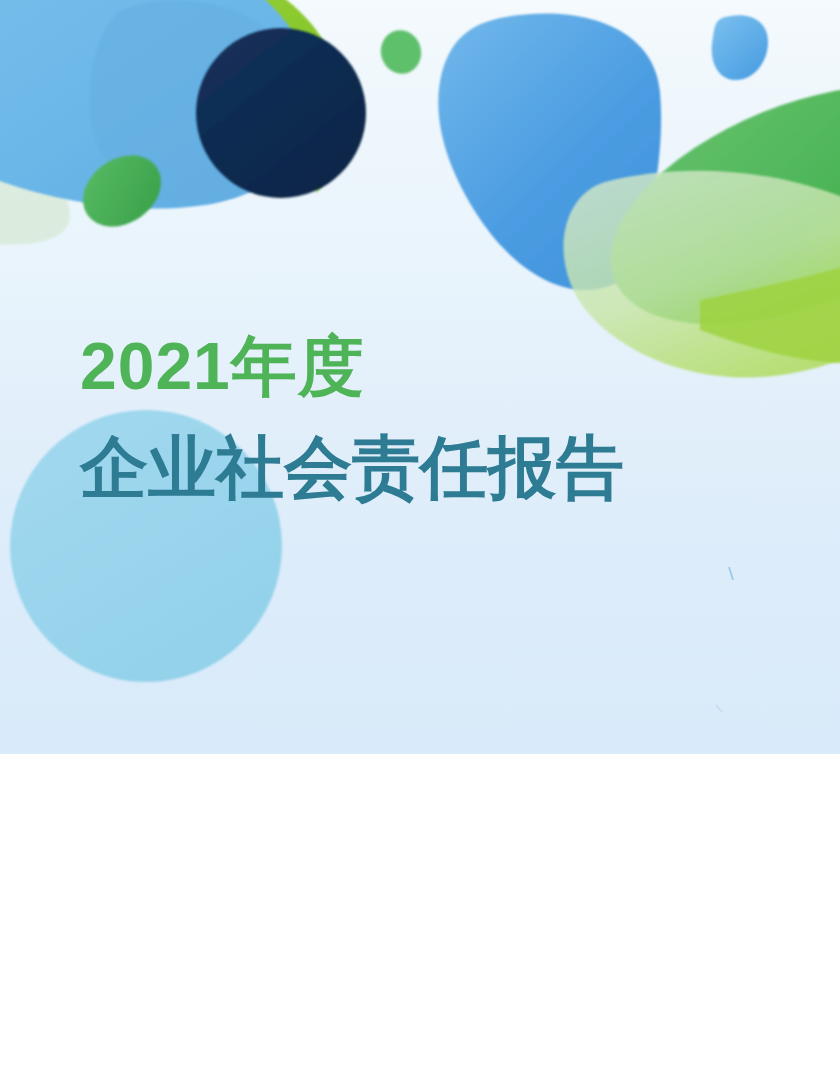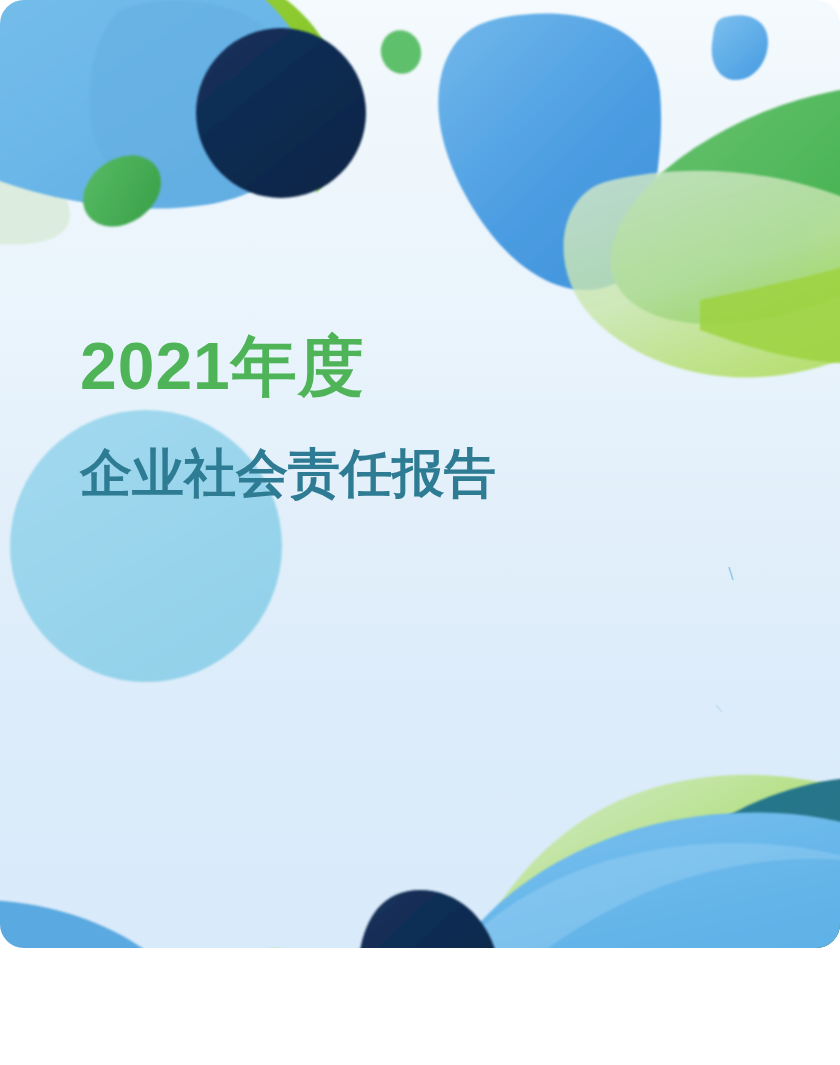--- a/index.html
+++ b/index.html
@@ -4,31 +4,30 @@
 <title>2021年度企业社会责任报告</title>
 <style>
   html, body {
     margin: 0;
     padding: 0;
     background: #ffffff;
   }
   #cover {
     position: relative;
     width: 840px;
-    height: 948px;
+    height: 754px;
     overflow: hidden;
     font-family: "Liberation Sans", "DejaVu Sans", sans-serif;
     background: linear-gradient(180deg,
         #f4fafd 0%,
         #eef6fc 18%,
         #e9f4fc 35%,
         #e2effa 55%,
         #dcecfa 75%,
         #d9eafa 100%);
-    border-radius: 24px;
   }
   #art {
     position: absolute;
     inset: 0;
     width: 840px;
     height: 1065px;
     display: block;
   }
   .title-block {
     position: absolute;
@@ -41,28 +40,28 @@
     font-size: 66px;
     line-height: 76px;
     font-weight: 700;
     letter-spacing: 1px;
     color: #4fb458;
     margin: 0;
     white-space: nowrap;
     font-family: "Liberation Sans", "DejaVu Sans", sans-serif;
   }
   .title-main {
-    font-size: 52px;
+    font-size: 68px;
     line-height: 74px;
     font-weight: 700;
     letter-spacing: 0px;
     color: #2e7c93;
     margin: 32px 0 0 0;
     white-space: nowrap;
-    font-family: Liberation Sans, sans-serif;
+    font-family: Liberation Mono, monospace;
   }
 </style>
 </head>
 <body>
 
 <div id="cover">
 
   <svg id="art" viewBox="0 0 840 1065" preserveAspectRatio="none" aria-hidden="true">
     <defs>
       <linearGradient id="gBlueTL" x1="0" y1="0" x2="1" y2="1">

